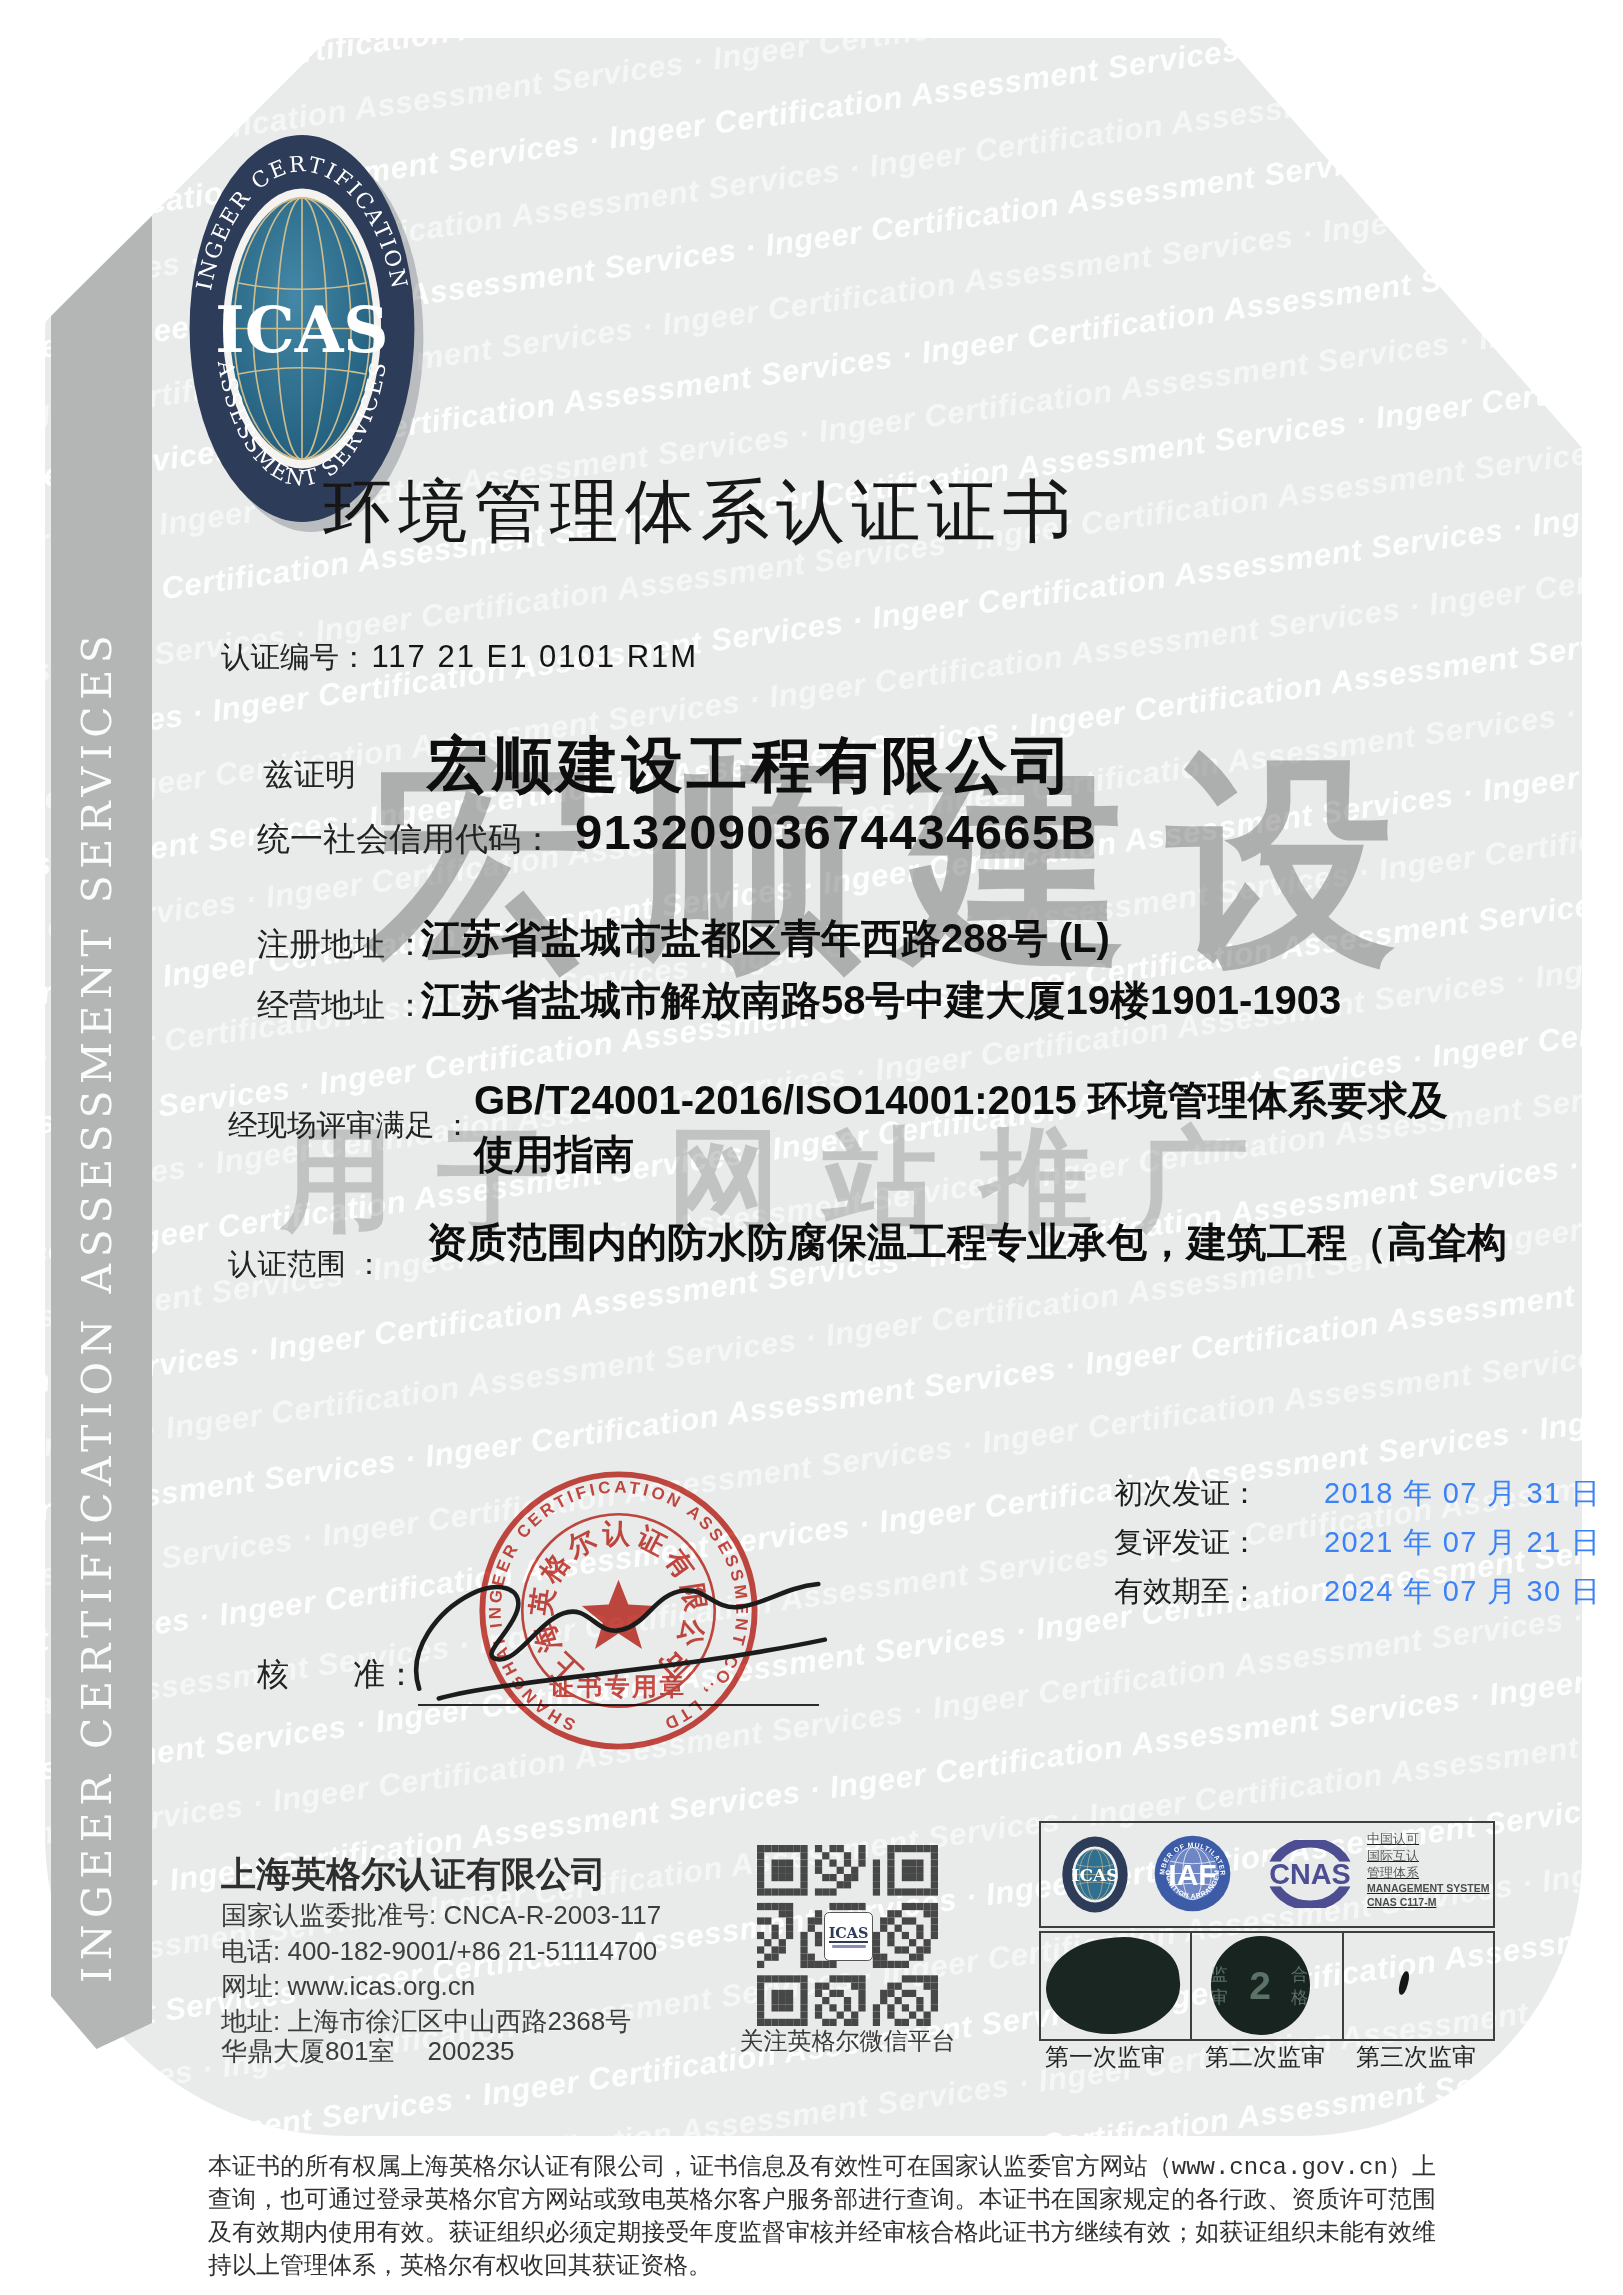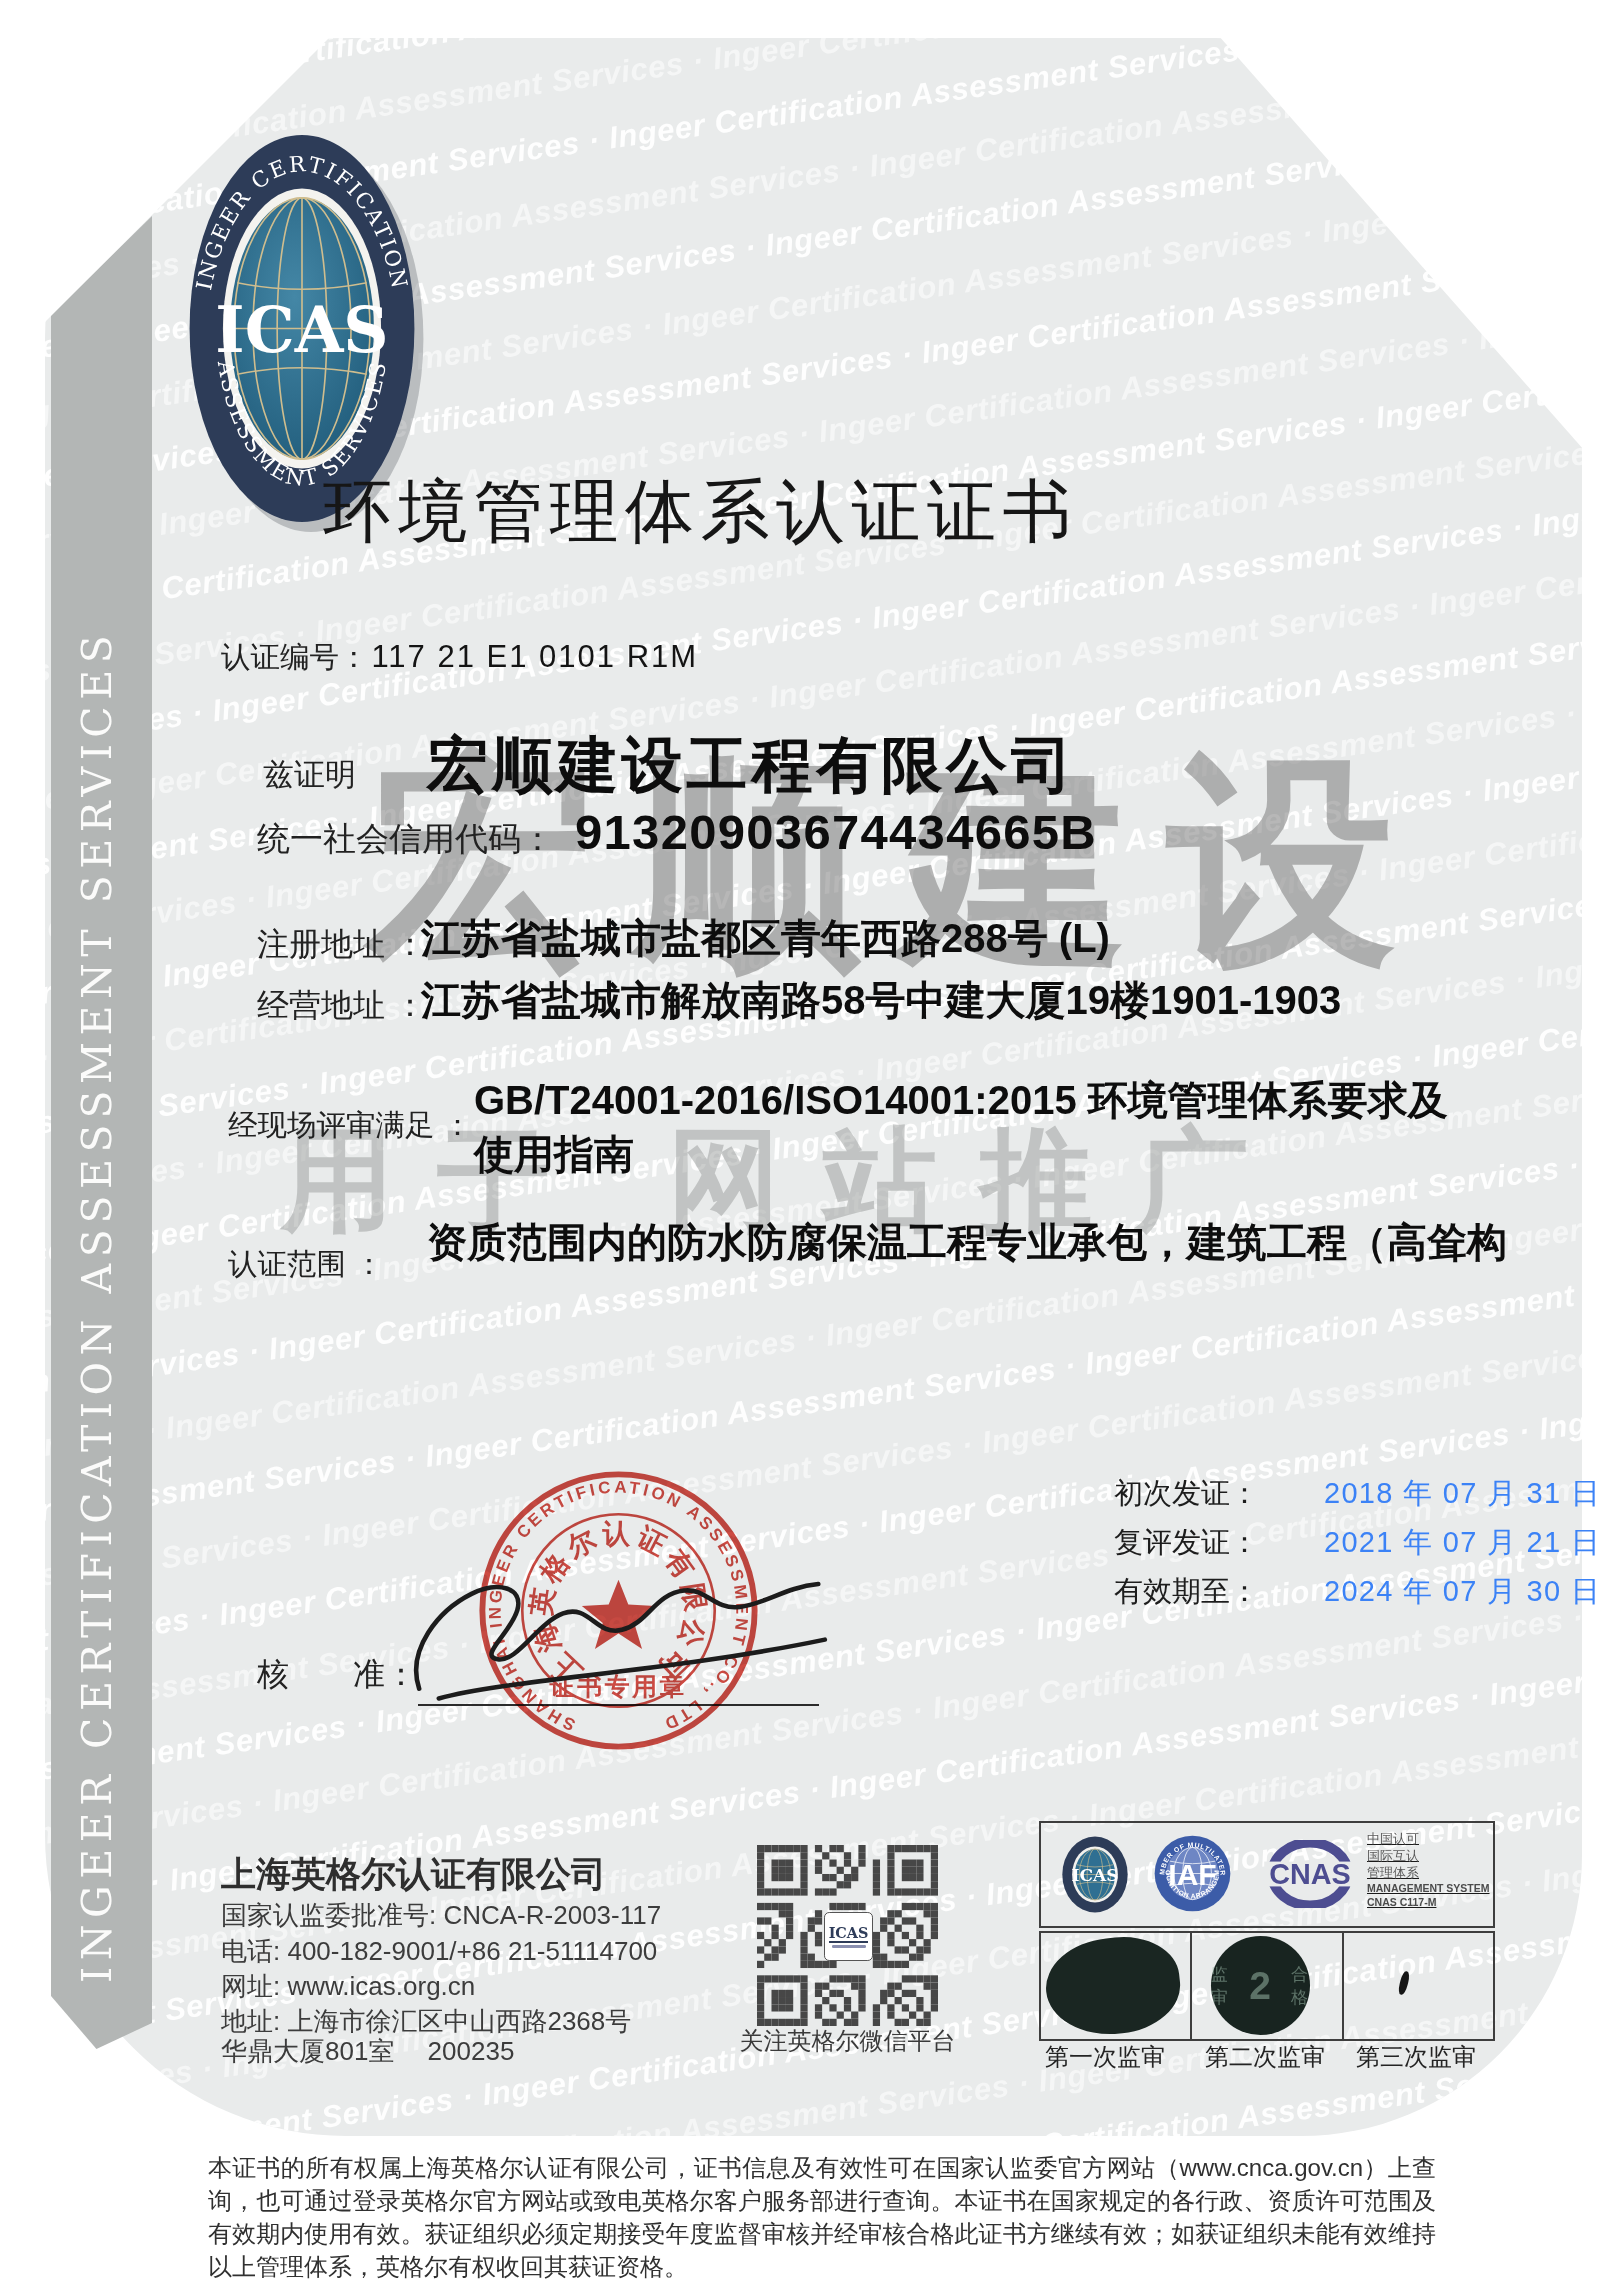--- a/index.html
+++ b/index.html
@@ -62,21 +62,21 @@
   .st1{position:absolute;left:5.2px;top:5.2px;width:134px;height:96px;background:#1a2622;
        border-radius:52% 48% 50% 55%;transform:rotate(-6deg);}
   .st2{position:absolute;left:18.3px;top:3.3px;width:99px;height:99px;background:#182420;border-radius:50%;
        display:flex;align-items:center;justify-content:center;gap:20px;color:rgba(150,178,162,.55);}
   .st2 .a{font-size:17px;} .st2 .b{font-size:39px;font-weight:bold;}
   .st3{position:absolute;left:56px;top:38px;width:7.9px;height:23.6px;background:#161616;
        border-radius:45%;transform:rotate(14deg);}
   .clab{position:absolute;top:2041px;width:152px;text-align:center;font-size:24px;color:#242424;z-index:3;}
   
   .para{position:absolute;left:208px;top:2151px;width:1228px;font-size:24px;line-height:33px;
-        text-align:justify;color:#303030;z-index:3;}
+        text-align:justify;color:#303030;z-index:3;font-family:Liberation Mono, monospace;}
   .logo-top{position:absolute;left:185px;top:131px;z-index:3;
             filter:drop-shadow(9.2px 10.5px 0 rgba(128,133,137,.45));}
   .acc-cn{font-size:13px;line-height:17px;color:#5a5a5a;}
   .acc-en{font-size:10.5px;line-height:14.4px;color:#4c4c4c;font-weight:bold;}
 </style>
 </head>
 <body>
 
 <div class="page">
 

